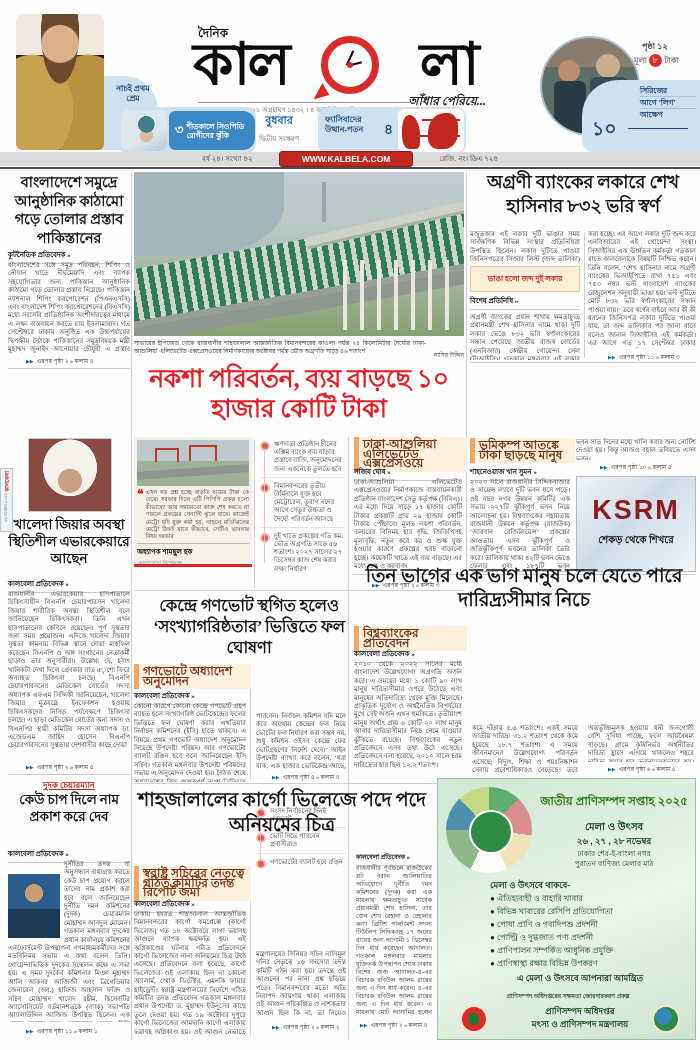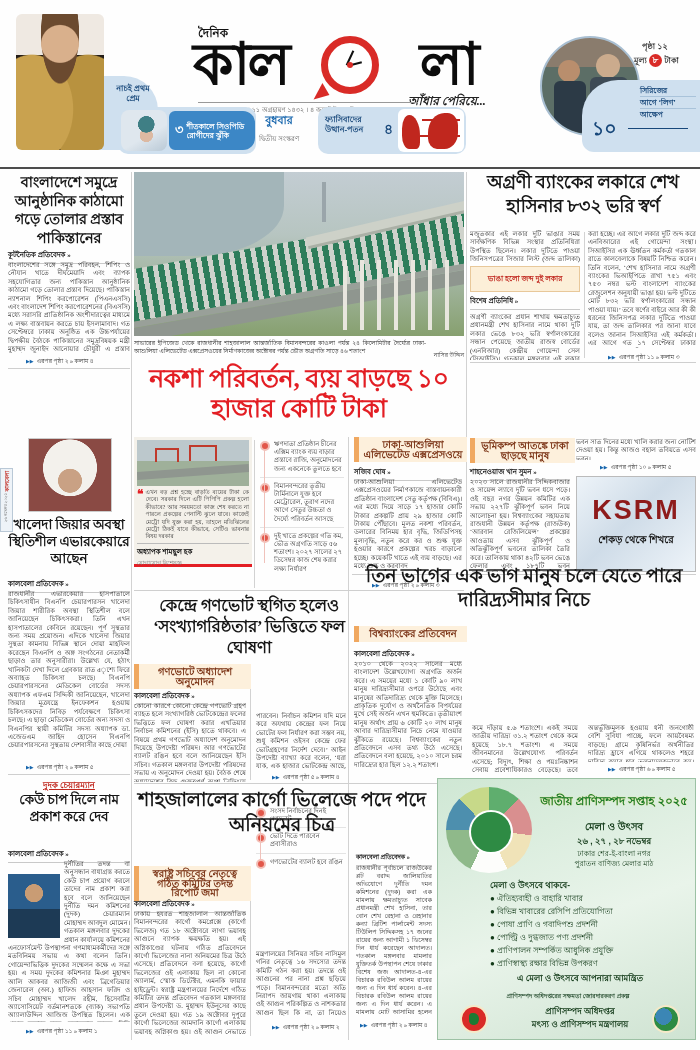--- a/index.html
+++ b/index.html
@@ -5,21 +5,21 @@
   html,body{margin:0;padding:0;background:#e9e9e9;}
   #page{position:relative;width:700px;height:1050px;background:#fefefe;margin:0 auto;
         font-family:"Liberation Serif","DejaVu Serif",serif;overflow:hidden;}
   .abs{position:absolute;}
   .hl{font-weight:bold;color:#161616;text-align:center;letter-spacing:-.2px;}
   .bd{font-size:6.6px;line-height:8.4px;text-align:justify;color:#2a2a2a;overflow:hidden;}
   .by{font-size:7px;font-weight:bold;color:#111;border-bottom:1px solid #c9c9c9;padding-bottom:2px;}
   .jp{font-size:6px;color:#333;white-space:nowrap;overflow:hidden;}
   .jp::before{content:"\25B6\25B6";color:#1766ad;font-size:5px;margin-right:3px;}
   .tb{background:#fdf0dc;border-left:5px solid #f0a860;color:#7a3214;font-weight:bold;
-      font-size:10px;line-height:9.5px;padding:3px 4px;text-align:center;}
+      font-size:12px;line-height:9.5px;padding:3px 4px;}
   .vl{background:#d2d2d2;width:1px;}
   .hlne{background:#cfcfcf;height:1px;}
   .blt{display:flex;align-items:flex-start;margin-bottom:4px;padding-bottom:4px;border-bottom:1px solid #e4e4e4;}
   .blt .dot{width:6px;height:6px;border-radius:50%;background:#e2574a;border:2px solid #f3beb6;margin:1px 4px 0 0;flex:none;}
   .blt .t{font-size:6.6px;line-height:8.2px;color:#333;text-align:left;}
   .bullets{position:relative;}
   .bullets::before{content:"";position:absolute;left:4px;top:10px;bottom:14px;width:1px;background:#f0c2bb;}
   .teaser-bubble{background:#cfe0ef;border-radius:16px;}
   .bignum{font-weight:bold;color:#17477a;font-family:"Liberation Sans",sans-serif;}
   .kicker{color:#c0271e;font-weight:bold;font-size:8.5px;text-align:center;text-decoration:underline;}
@@ -60,21 +60,21 @@
     <div class="abs sans" style="left:198px;top:102px;width:220px;font-size:6.5px;color:#555;border-top:1px solid #999;padding-top:2px;">২৬ নভেম্বর ২০২৫ । ১১ অগ্রহায়ণ ১৪৩২ । ৪ জমাদিউস সানি ১৪৪৭</div>
 
     <div class="abs" style="left:540px;top:36px;width:96px;height:96px;border-radius:50%;overflow:hidden;border:2px solid #a9bfd2;
          background:linear-gradient(180deg,#8a7c6d 0 30%,#5c6e66 30% 100%);">
       <span class="abs" style="left:16px;top:22px;width:22px;height:22px;border-radius:50%;background:#b98e6d;"></span>
       <span class="abs" style="left:12px;top:43px;width:32px;height:52px;border-radius:6px;background:#2c3a46;"></span>
       <span class="abs" style="left:54px;top:16px;width:24px;height:24px;border-radius:50%;background:#cbab8d;"></span>
       <span class="abs" style="left:48px;top:39px;width:38px;height:56px;border-radius:6px;background:#3d4a55;"></span>
     </div>
     <div class="abs sans" style="left:642px;top:40px;font-size:8px;font-weight:bold;color:#333;">পৃষ্ঠা ১২</div>
-    <div class="abs sans" style="left:634px;top:54px;font-size:8px;font-weight:bold;color:#333;">
+    <div class="abs sans" style="left:634px;top:54px;font-size:8px;font-weight:normal;color:#333;">
       <span>মূল্য</span>
       <span style="display:inline-block;width:13px;height:13px;border-radius:50%;background:#d92b27;color:#fff;text-align:center;line-height:13px;font-size:9px;">৮</span>
       <span>টাকা</span>
     </div>
     <div class="abs teaser-bubble" style="left:582px;top:80px;width:118px;height:72px;border-radius:36px 0 0 12px;"></div>
     <div class="abs sans" style="left:640px;top:85px;width:56px;font-size:7.5px;line-height:9px;font-weight:bold;color:#17477a;">
       <div style="border-bottom:1px solid #a9c3da;padding:1px 0;">সিরিজের</div>
       <div style="border-bottom:1px solid #a9c3da;padding:1px 0;">আগে ‘লিগ’</div>
       <div style="padding:1px 0;">আক্ষেপ</div>
     </div>
@@ -95,20 +95,25 @@
     <div class="abs teaser-bubble" style="left:318px;top:107px;width:148px;height:47px;border-radius:10px;"></div>
     <div class="abs sans" style="left:325px;top:115px;width:56px;font-size:8px;line-height:10px;font-weight:bold;color:#17477a;">ফ্যাসিবাদের উত্থান-পতন</div>
     <div class="abs bignum" style="left:384px;top:118px;font-size:14px;">৪</div>
     <div class="abs" style="left:398px;top:109px;width:66px;height:43px;background:#fff;border-radius:6px;overflow:hidden;">
       <span class="abs" style="left:4px;top:6px;width:18px;height:34px;background:#c0271e;border-radius:40% 60% 20% 40%;"></span>
       <span class="abs" style="left:30px;top:4px;width:30px;height:36px;background:#c0271e;border-radius:55% 35% 45% 30%;"></span>
       <span class="abs" style="left:24px;top:10px;width:38px;height:2px;background:#c0271e;"></span>
       <span class="abs" style="left:22px;top:26px;width:40px;height:2px;background:#c0271e;"></span>
     </div>
 
+    <div class="abs sans" style="left:0;top:152px;width:700px;height:14px;background:#dcdcdc;display:flex;align-items:center;justify-content:center;gap:26px;">
+      <span style="font-size:7px;color:#333;">বর্ষ ২৪। সংখ্যা ৪২</span>
+      <span style="background:#c0271e;color:#fff;font-size:8.5px;font-weight:bold;padding:2px 22px;border-radius:3px;border:1px solid #8e1d16;">WWW.KALBELA.COM</span>
+      <span style="font-size:7px;color:#333;">রেজি. নং। ডিএ ৭২৪</span>
+    </div>
     <div class="abs" style="left:0;top:167px;width:700px;height:2px;background:#4d4d4d;"></div>
   </div>
 
   <div class="abs vl" style="left:131px;top:172px;height:868px;"></div>
   <div class="abs vl" style="left:466px;top:172px;height:400px;"></div>
   <div class="abs vl" style="left:348px;top:437px;height:603px;"></div>
   <div class="abs vl" style="left:584px;top:232px;height:126px;"></div>
   <div class="abs vl" style="left:254px;top:440px;height:148px;"></div>
   <div class="abs vl" style="left:250px;top:666px;height:114px;"></div>
   <div class="abs vl" style="left:250px;top:868px;height:168px;"></div>

